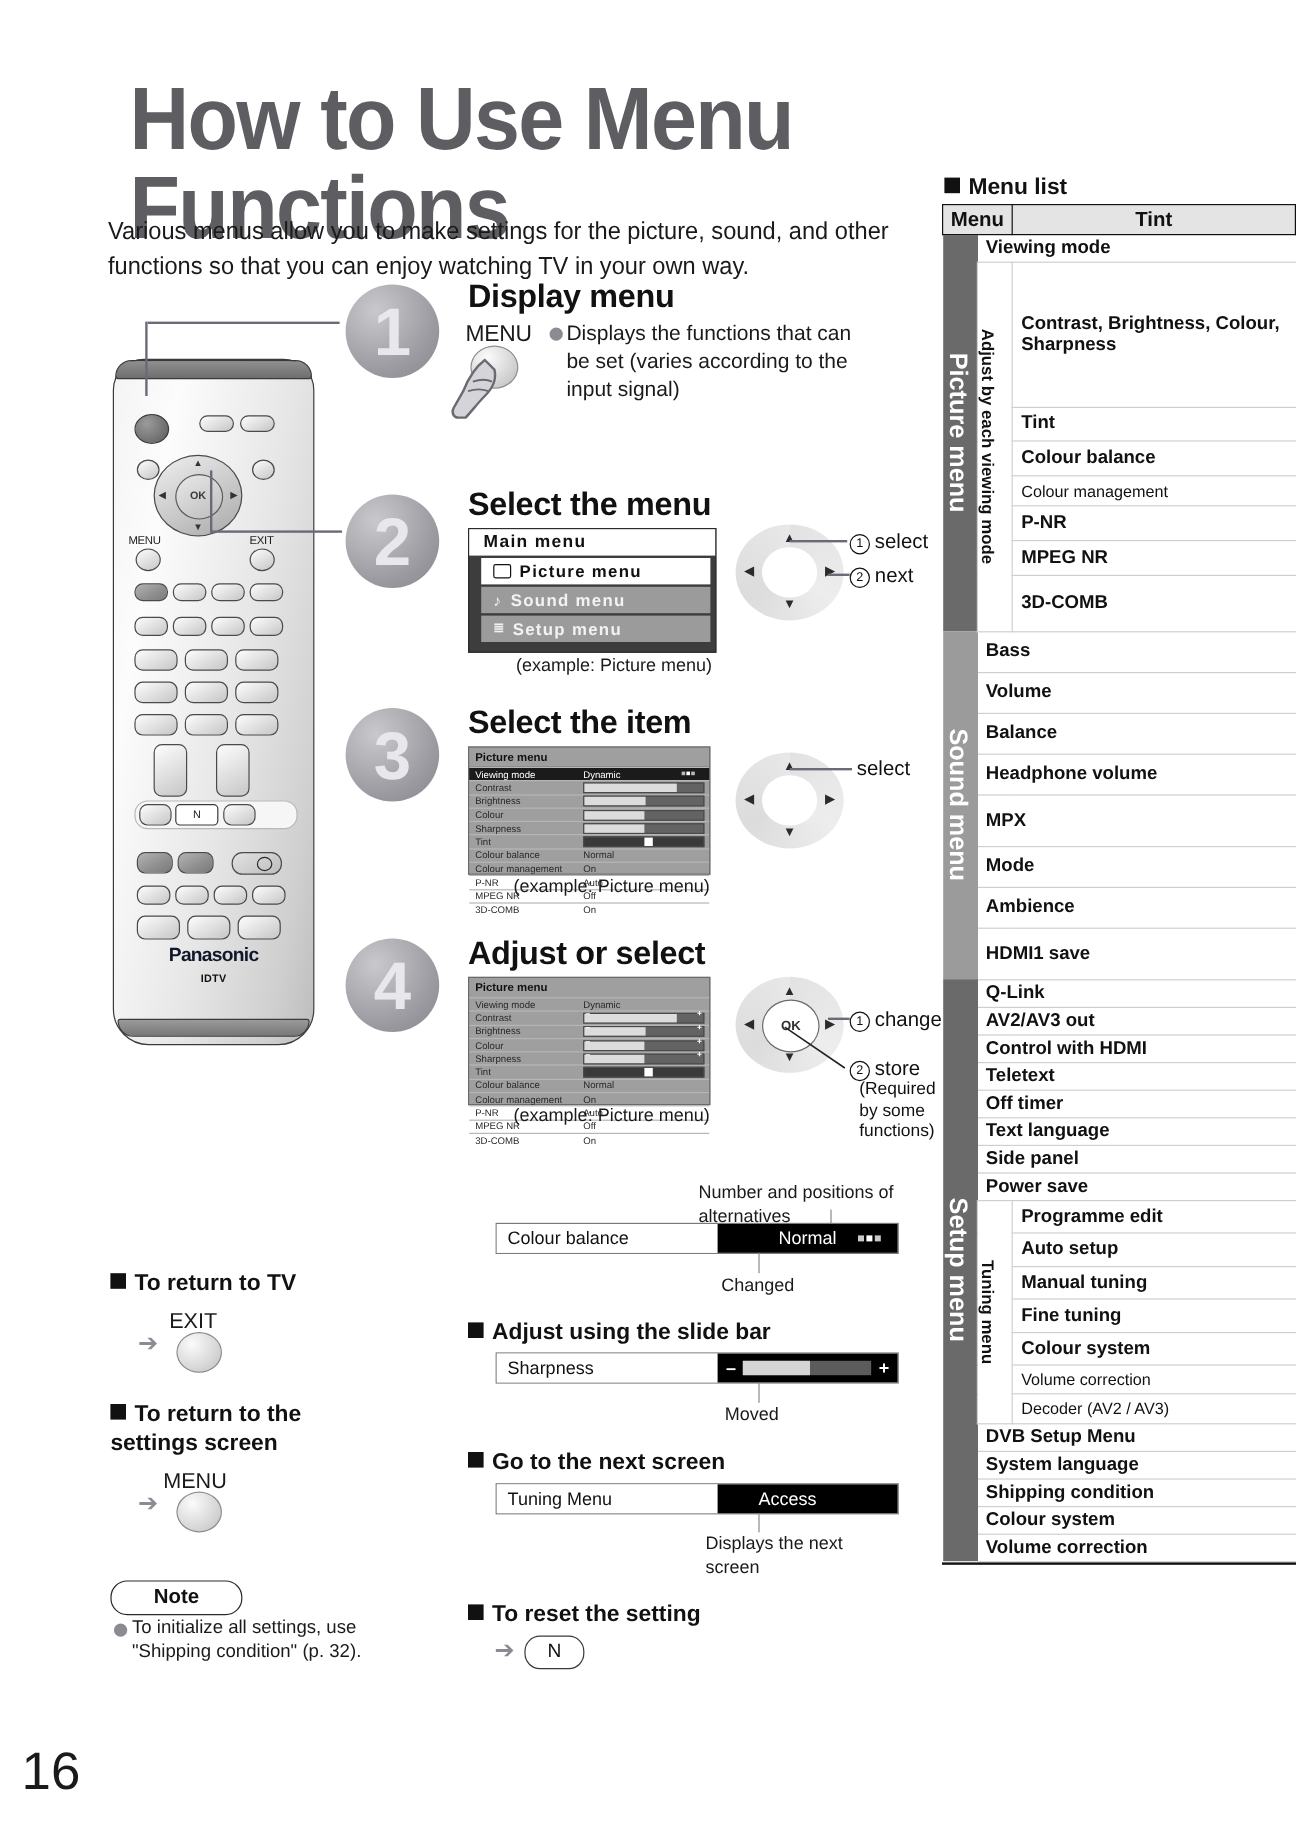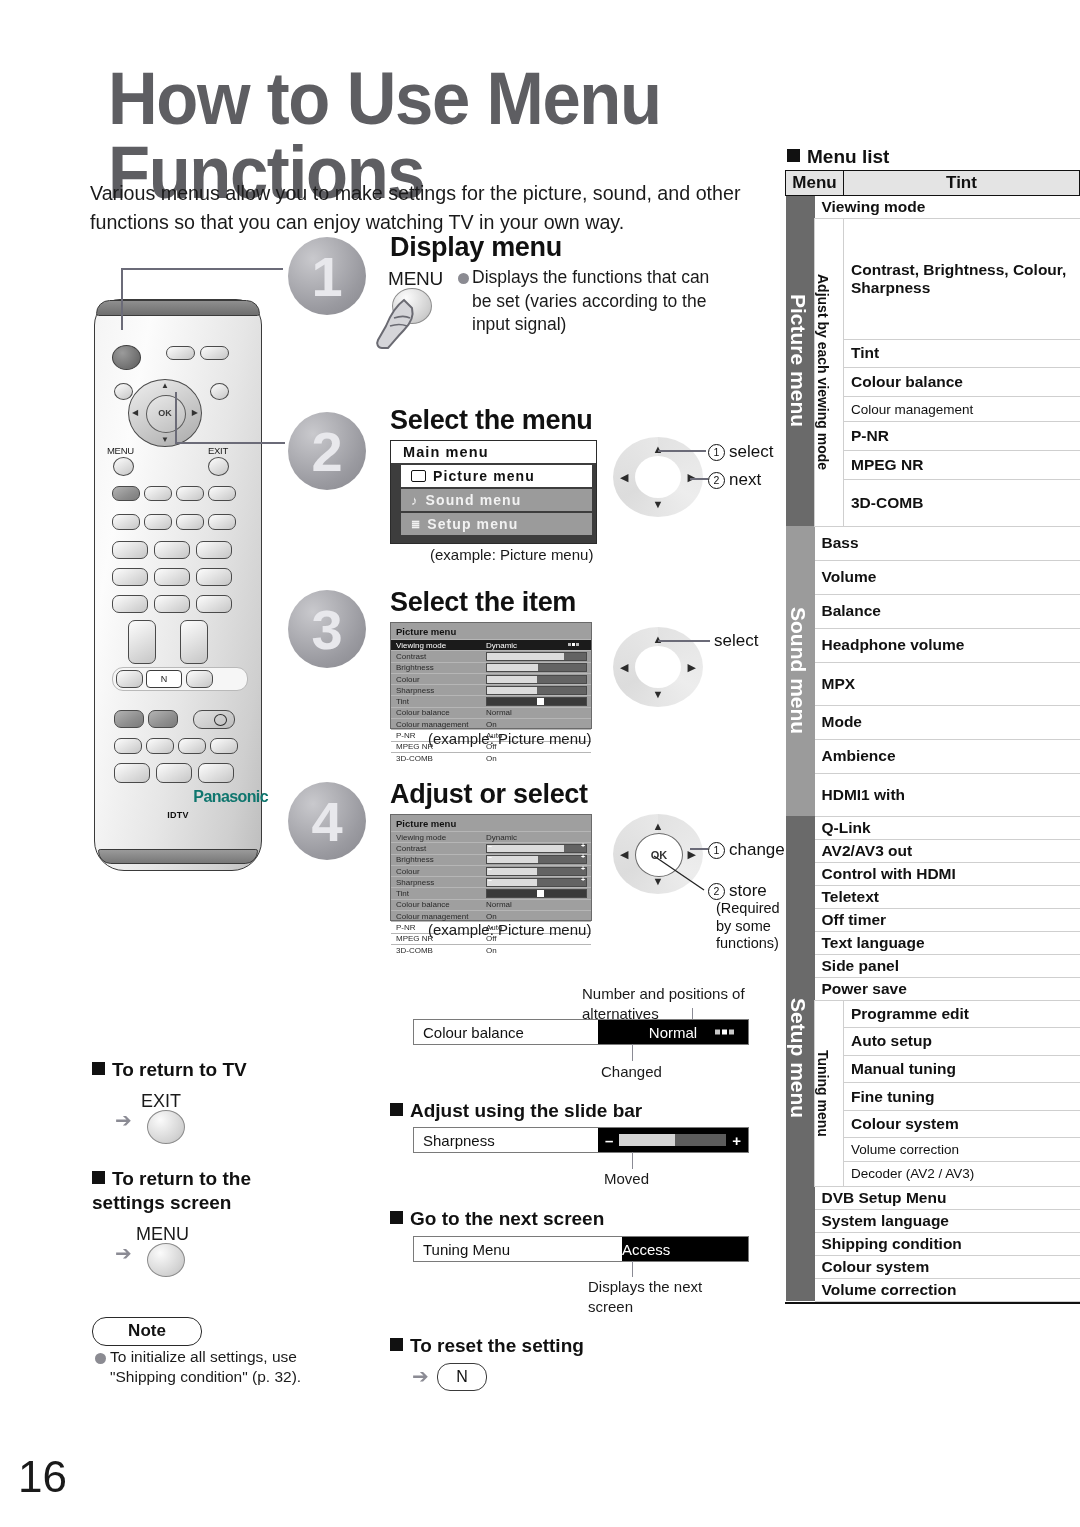--- a/index.html
+++ b/index.html
@@ -71,21 +71,21 @@
 
   .kbar{position:absolute;left:24px;top:384px;width:134px;height:22px;
     border:1.2px solid #b9b9b9;border-radius:11px;background:#f6f6f6;}
   .nkey{position:absolute;left:58px;top:387px;width:34px;height:16px;border:1.2px solid #3c3c3c;
     border-radius:4px;background:#fff;font-size:9px;text-align:center;line-height:16px;color:#1a1a1a;}
   .mute{position:absolute;left:105px;top:427px;width:40px;height:17px;border:1.3px solid #4a4a4a;
     border-radius:9px;background:linear-gradient(150deg,#e2e2e2,#bdbdbd);}
   .mute:after{content:"";position:absolute;right:7px;top:3px;width:11px;height:10px;
     border:1.3px solid #2c2c2c;border-radius:50%;}
   .brandbox{position:absolute;left:0;right:0;top:505px;text-align:center;}
-  .brand{font-size:16px;font-weight:bold;letter-spacing:-0.6px;color:#0f766e;text-align:right;}
+  .brand{font-size:16px;font-weight:bold;letter-spacing:-0.6px;color:#0f172a;}
   .idtv{font-size:9px;font-weight:bold;color:#111;margin-top:4px;letter-spacing:0.2px;}
 
   
   .leader{position:absolute;background:#6b6b78;}
 
   
   .step-num{
     position:absolute;width:78px;height:78px;border-radius:50%;
     background:radial-gradient(circle at 32% 28%,#c9c9cd,#9a9aa0 65%,#86868c);
     color:#e8e8ec;font-size:56px;font-weight:bold;
@@ -555,21 +555,21 @@
         <span>+</span>
       </span>
     </div>
   </div>
   <div class="tick" style="left:632px;top:1152px;height:17px;"></div>
   <div class="small-note" style="left:604px;top:1169px;">Moved</div>
 
   <div class="sq-head" style="left:390px;top:1208px;">Go to the next screen</div>
   <div class="exbar" style="left:413px;top:1236px;width:334px;">
     <div class="l" style="width:175px;">Tuning Menu</div>
-    <div class="r" style="flex:1;justify-content:flex-start;margin-left:24px;">Access</div>
+    <div class="r" style="flex:1;justify-content:flex-start;padding-left:34px;">Access</div>
   </div>
   <div class="tick" style="left:632px;top:1261px;height:16px;"></div>
   <div class="small-note" style="left:588px;top:1277px;width:150px;">Displays the next screen</div>
 
   <div class="sq-head" style="left:390px;top:1335px;">To reset the setting</div>
   <div class="fatarrow" style="left:412px;top:1366px;">➔</div>
   <div class="nbtn" style="left:437px;top:1363px;">N</div>
 
   <div class="sq-head" style="left:92px;top:1059px;">To return to TV</div>
   <div class="fatarrow" style="left:115px;top:1110px;">➔</div>
@@ -644,21 +644,21 @@
         <tr>
           <td colspan="2" style="height: 38px;">MPX</td>
         </tr>
         <tr>
           <td colspan="2">Mode</td>
         </tr>
         <tr>
           <td colspan="2">Ambience</td>
         </tr>
         <tr>
-          <td colspan="2" style="height: 38px;">HDMI1 with</td>
+          <td colspan="2" style="height: 38px;">HDMI1 save</td>
         </tr>
         <tr>
           <td class="grp-cell grp-dark" rowspan="20">
             <div class="grp" style="height: 440px;">Setup menu</div>
           </td>
           <td colspan="2">Q-Link</td>
         </tr>
         <tr>
           <td colspan="2">AV2/AV3 out</td>
         </tr>

